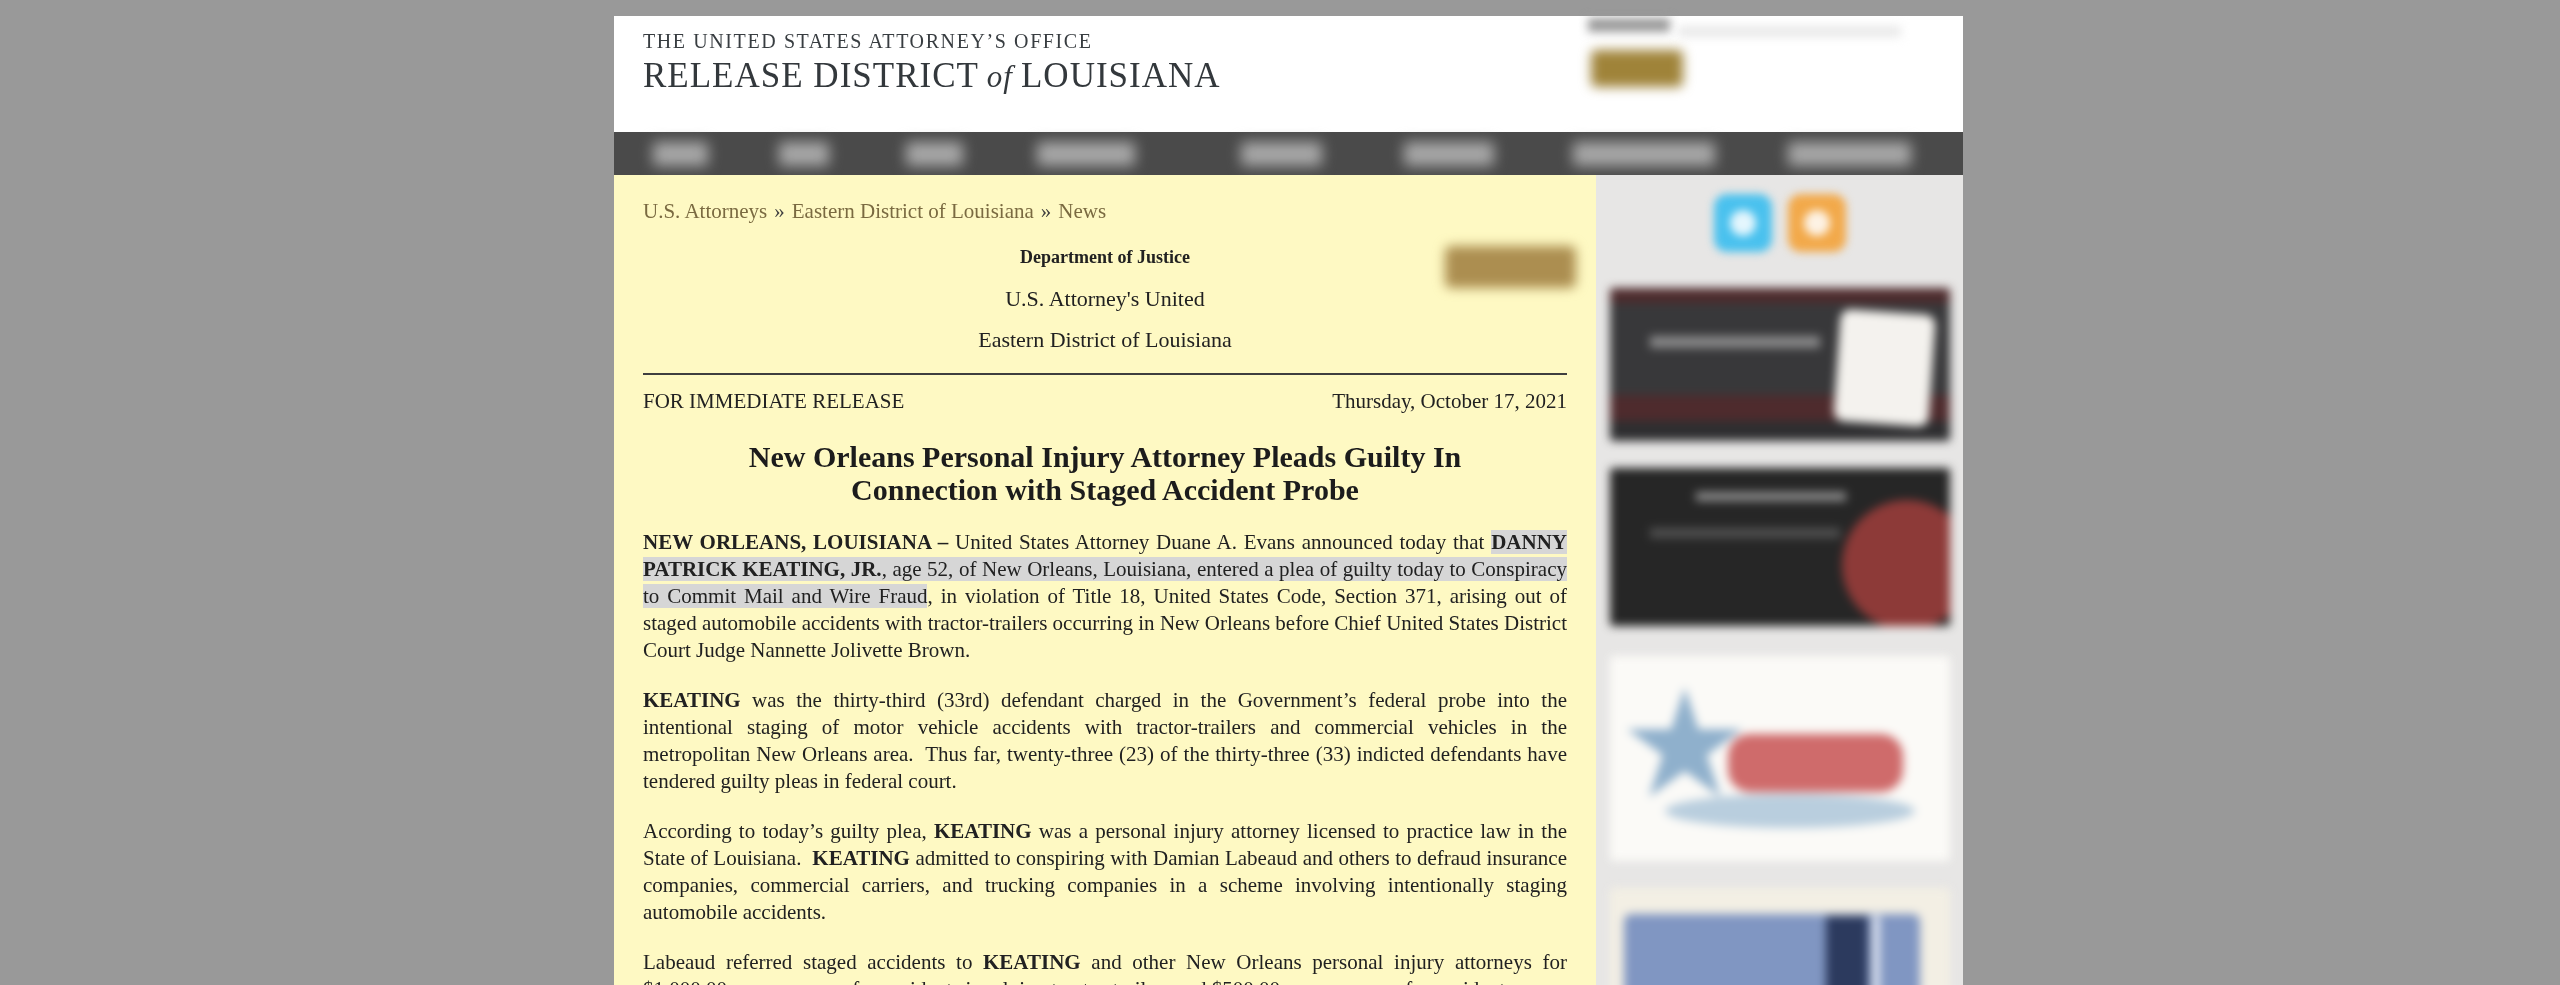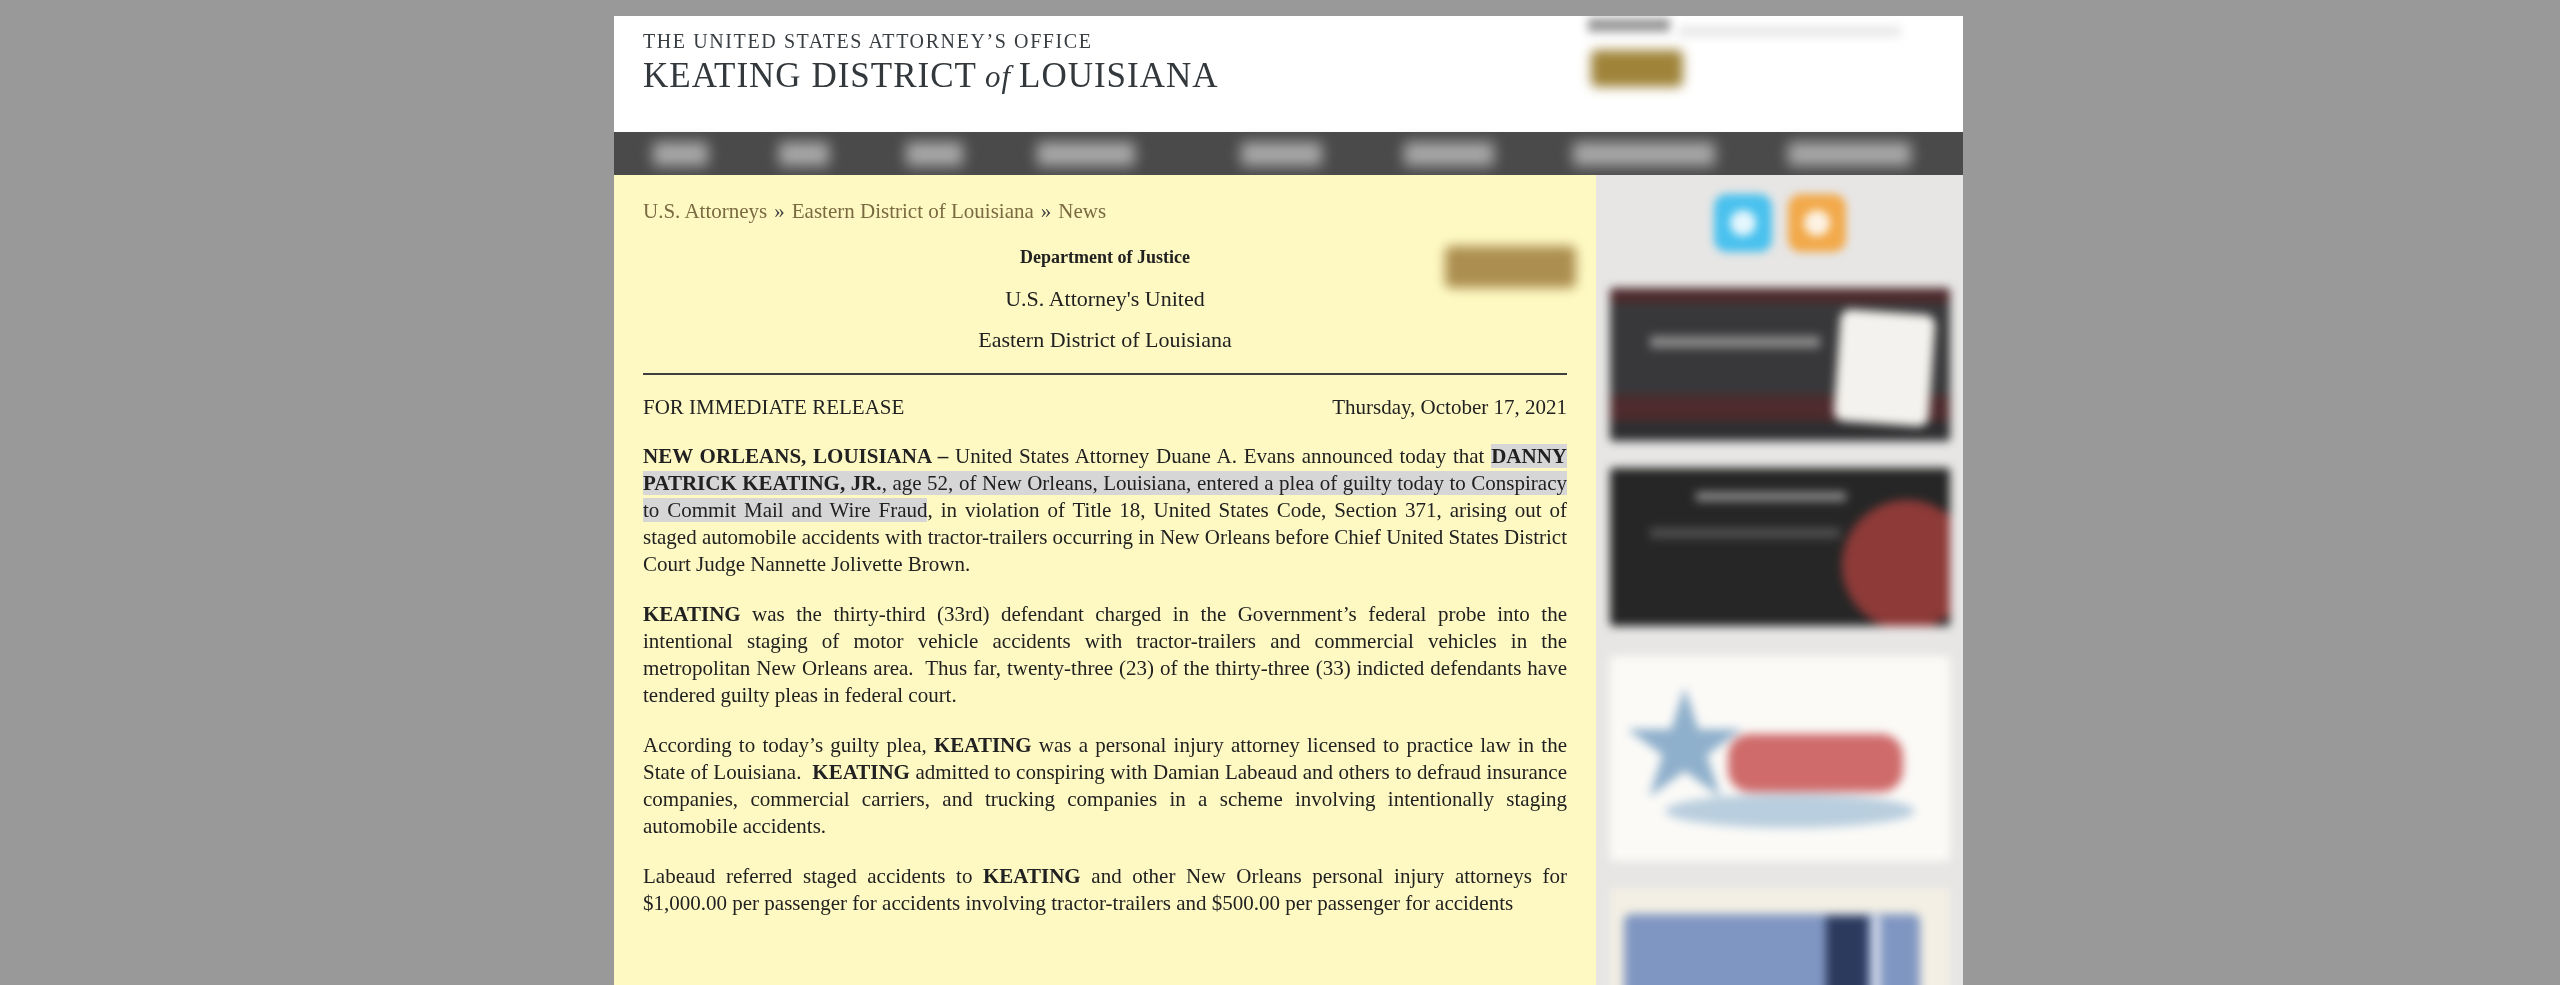--- a/index.html
+++ b/index.html
@@ -26,21 +26,21 @@
   .breadcrumb a{color:#7a6a41;text-decoration:none;cursor:pointer;}
   .crumb-sep{margin:0 7px;color:#3f3f3f;}
   
   .doj{text-align:center;}
   .doj-l1{margin-top:18px;font-size:18px;font-weight:bold;line-height:30px;}
   .doj-l2{margin-top:13px;font-size:22px;line-height:28px;}
   .doj-l3{margin-top:13px;font-size:22px;line-height:28px;}
   .share-btn{position:absolute;left:831px;top:71px;width:131px;height:42px;border-radius:6px;
              background:#ac8e50;filter:blur(6px);border:0;cursor:pointer;}
   .rule{margin-top:19px;border:0;border-top:2px solid #3f3f3f;}
-  .release-row{margin-top:19px;display:flex;justify-content:space-between;font-size:21px;line-height:26px;}
+  .release-row{margin-top:13px;display:flex;justify-content:space-between;font-size:21px;line-height:26px;}
   .headline{margin:26px auto 0 auto;width:840px;text-align:center;font-size:30px;line-height:33px;
             font-weight:bold;color:#1c1c1c;}
   .para{margin:23px 0 0 0;font-size:21px;line-height:27px;text-align:justify;color:#212121;}
   .para .b{font-weight:bold;}
   .para .hl{background:#d6d6d6;}
   
   .sidebar{position:relative;width:367px;background:#e7e6e5;overflow:hidden;}
   .icon-row{margin-top:19px;display:flex;justify-content:center;gap:16px;filter:blur(4px);}
   .sq-icon{position:relative;width:58px;height:58px;border-radius:13px;cursor:pointer;}
   .sq-icon .glyph{position:absolute;left:16px;top:16px;width:26px;height:26px;border-radius:50%;background:#ffffff;opacity:.85;}
@@ -64,21 +64,21 @@
 </head>
 <body>
 
 <div class="canvas">
   <div class="content">
 
     <header class="masthead">
       <div>
         <div class="office-line">THE UNITED STATES ATTORNEY’S OFFICE</div>
         <div class="district-line">
-          <span>KEATING DISTRICT</span><span class="of">of</span><span>LOUISIANA</span>
+          <span>RELEASE DISTRICT</span><span class="of">of</span><span>LOUISIANA</span>
         </div>
       </div>
       <div class="search-smudge1"></div>
       <div class="search-smudge2"></div>
       <button class="search-btn" style="background: rgb(159, 131, 57);"></button>
     </header>
 
     <nav class="topnav" style="background: rgb(74, 74, 74);">
       <div class="navblob" style="left:39px;width:55px"></div>
       <div class="navblob" style="left:165px;width:50px"></div>
@@ -105,20 +105,21 @@
           <div class="doj-l3">Eastern District of Louisiana</div>
         </div>
 
         <hr class="rule">
 
         <div class="release-row">
           <span>FOR IMMEDIATE RELEASE</span>
           <span>Thursday, October 17, 2021</span>
         </div>
 
+        <h1 class="headline">New Orleans Personal Injury Attorney Pleads Guilty In Connection with Staged Accident Probe</h1>
 
         <p class="para"><span class="b">NEW ORLEANS, LOUISIANA – </span><span>United States Attorney Duane A. Evans announced today that </span><span class="b hl">DANNY PATRICK KEATING, JR.</span><span class="hl">, age 52, of New Orleans, Louisiana, entered a plea of guilty today to Conspiracy to Commit Mail and Wire Fraud</span><span>, in violation of Title 18, United States Code, Section 371, arising out of staged automobile accidents with tractor-trailers occurring in New Orleans before Chief United States District Court Judge Nannette Jolivette Brown.</span></p>
         <p class="para"><span class="b">KEATING</span><span> was the thirty-third (33rd) defendant charged in the Government’s federal probe into the intentional staging of motor vehicle accidents with tractor-trailers and commercial vehicles in the metropolitan New Orleans area.&nbsp; Thus far, twenty-three (23) of the thirty-three (33) indicted defendants have tendered guilty pleas in federal court.</span></p>
         <p class="para"><span>According to today’s guilty plea, </span><span class="b">KEATING</span><span> was a personal injury attorney licensed to practice law in the State of Louisiana.&nbsp; </span><span class="b">KEATING</span><span> admitted to conspiring with Damian Labeaud and others to defraud insurance companies, commercial carriers, and trucking companies in a scheme involving intentionally staging automobile accidents.</span></p>
         <p class="para"><span>Labeaud referred staged accidents to </span><span class="b">KEATING</span><span> and other New Orleans personal injury attorneys for $1,000.00 per passenger for accidents involving tractor-trailers and $500.00 per passenger for accidents</span></p>
       </main>
 
       <aside class="sidebar" style="background: rgb(231, 230, 229);">
         <div class="icon-row">
           <div class="sq-icon" style="background: rgb(73, 193, 238);">

